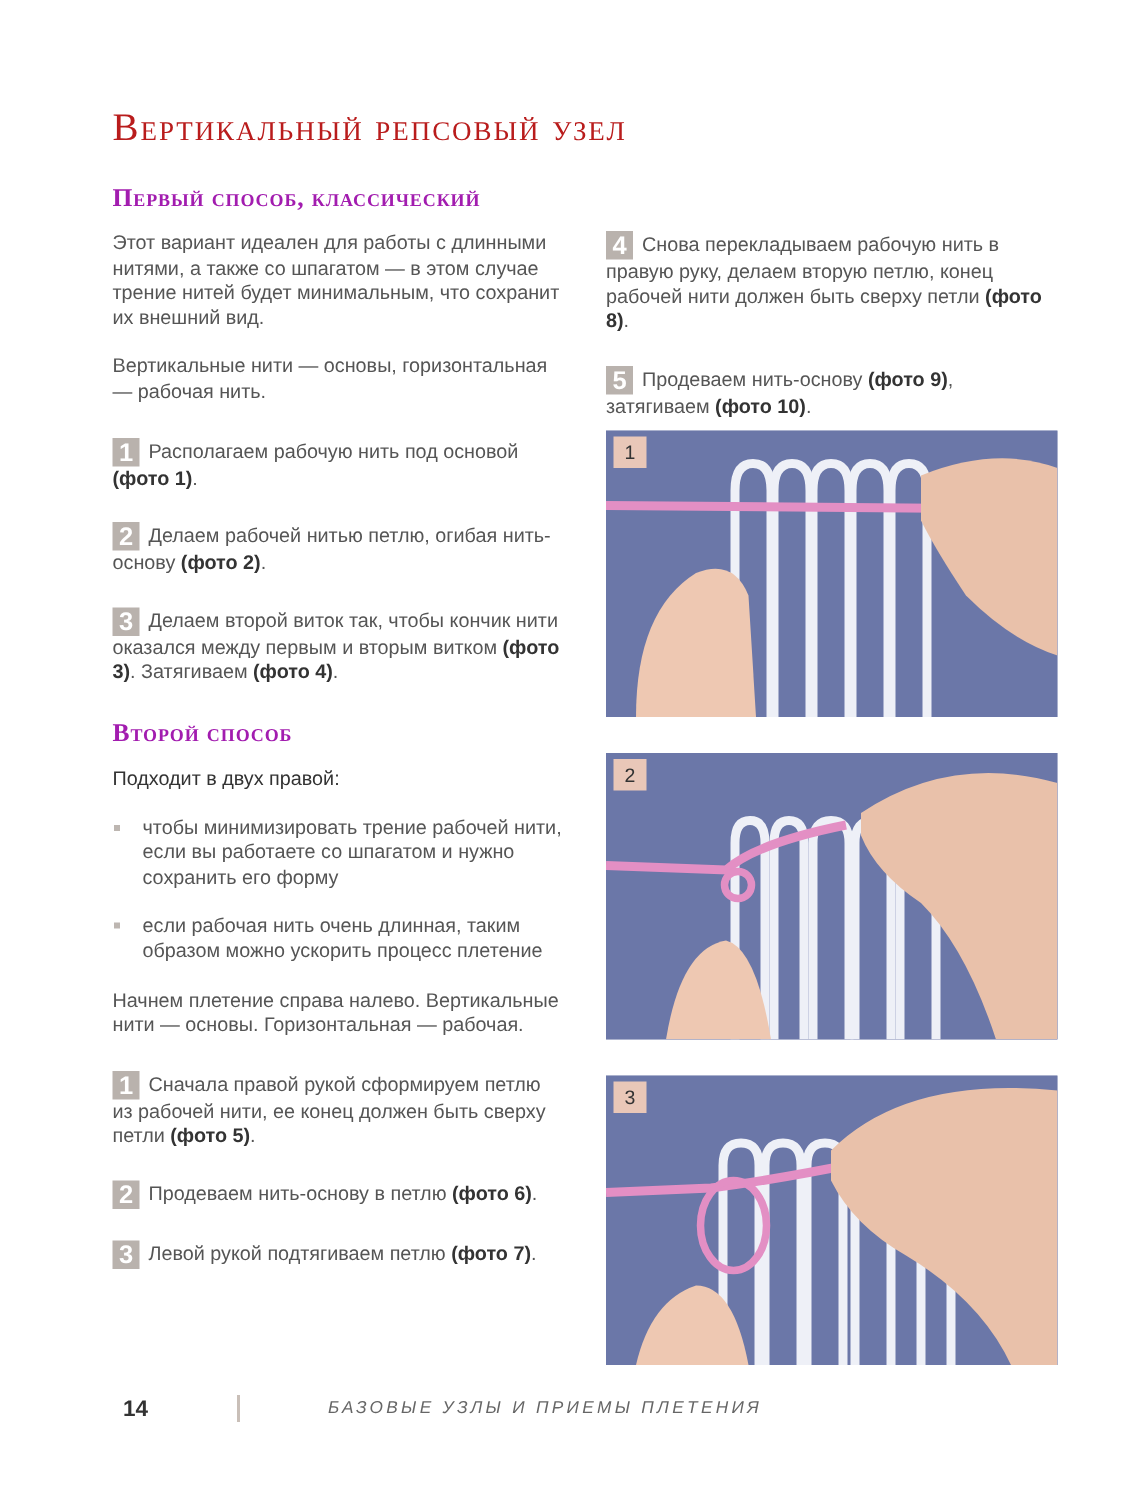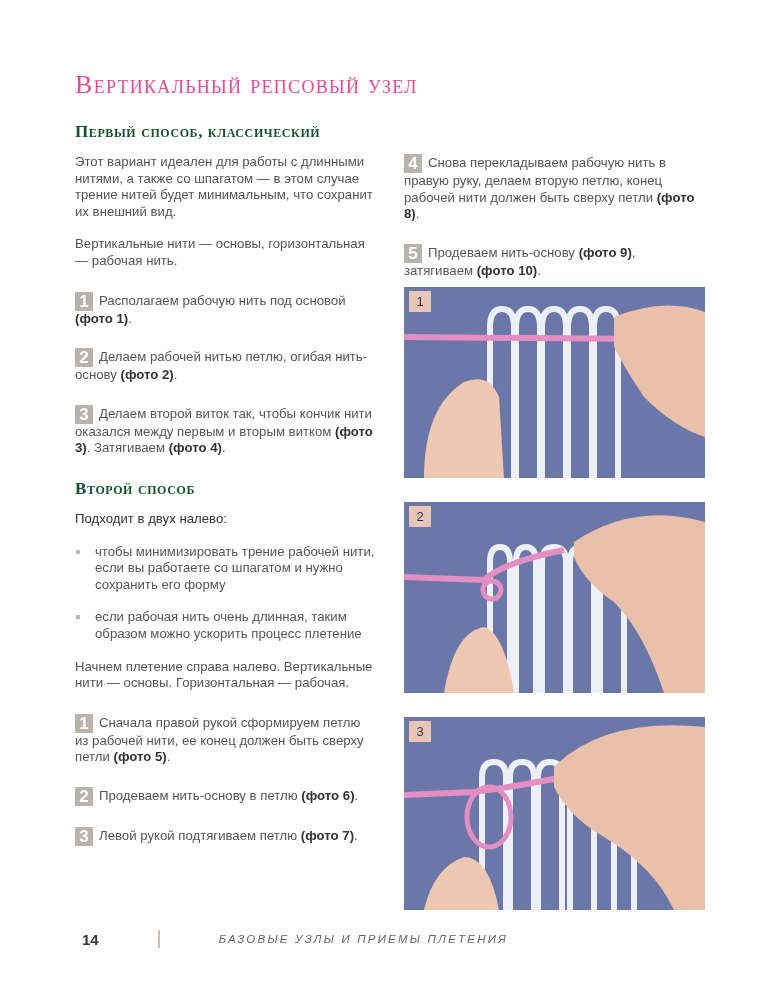--- a/index.html
+++ b/index.html
@@ -3,26 +3,26 @@
 <meta charset="utf-8">
 <style>
   html, body { margin: 0; padding: 0; }
   body {
     width: 762px; height: 1000px; background: #ffffff; position: relative; overflow: hidden;
     font-family: "Liberation Sans", sans-serif; color: #4a4a4a;
   }
   .title {
     position: absolute; left: 75px; top: 70px;
     font-family: "Liberation Serif", "DejaVu Serif", serif;
-    font-size: 26px; letter-spacing: 1.3px; color: #ec4899; font-variant: small-caps;
+    font-size: 26px; letter-spacing: 1.3px; color: #b91c1c; font-variant: small-caps;
     font-weight: normal; margin: 0; white-space: nowrap;
   }
   .h2 {
     font-family: "Liberation Serif", "DejaVu Serif", serif;
-    font-variant: small-caps; font-weight: bold; color: #14532d;
+    font-variant: small-caps; font-weight: bold; color: #a21caf;
     font-size: 17px; letter-spacing: 0.6px; margin: 0;
   }
   .col-left { position: absolute; left: 75px; top: 122px; width: 300px; }
   .col-right { position: absolute; left: 404px; top: 146px; width: 300px; }
   p { margin: 0; font-size: 13.2px; line-height: 16.6px; color: #555; }
   .sp { height: 16px; }
   .step { display: block; margin-top: 8px; }
   .num {
     display: inline-block; width: 18px; height: 19px; background: #b9b2ad; color: #fff;
     font-family: "Liberation Sans Narrow", "Liberation Sans", sans-serif; font-weight: bold;
@@ -72,21 +72,21 @@
     <span class="num">2</span><span>Делаем рабочей нитью петлю, огибая нить-основу </span><b class="ref">(фото 2)</b><span>.</span>
   </p>
   <div class="sp" style="height:13px"></div>
   <p class="step">
     <span class="num">3</span><span>Делаем второй виток так, чтобы кончик нити оказался между первым и вторым витком </span><b class="ref">(фото 3)</b><span>. Затягиваем </span><b class="ref">(фото 4)</b><span>.</span>
   </p>
 
   <div style="height:22px"></div>
   <h2 class="h2">Второй способ</h2>
   <div style="height:12px"></div>
-  <p class="lead">Подходит в двух налево:</p>
+  <p class="lead">Подходит в двух правой:</p>
   <div style="height:16px"></div>
   <ul class="bullet-list">
     <li><span class="dot"></span><span>чтобы минимизировать трение рабочей нити, если вы работаете со шпагатом и нужно сохранить его форму</span></li>
     <li style="height:16px"></li>
     <li><span class="dot"></span><span>если рабочая нить очень длинная, таким образом можно ускорить процесс плетение</span></li>
   </ul>
   <div style="height:16px"></div>
   <p>Начнем плетение справа налево. Вертикальные нити — основы. Горизонтальная — рабочая.</p>
   <div style="height:14px"></div>
   <p class="step">

